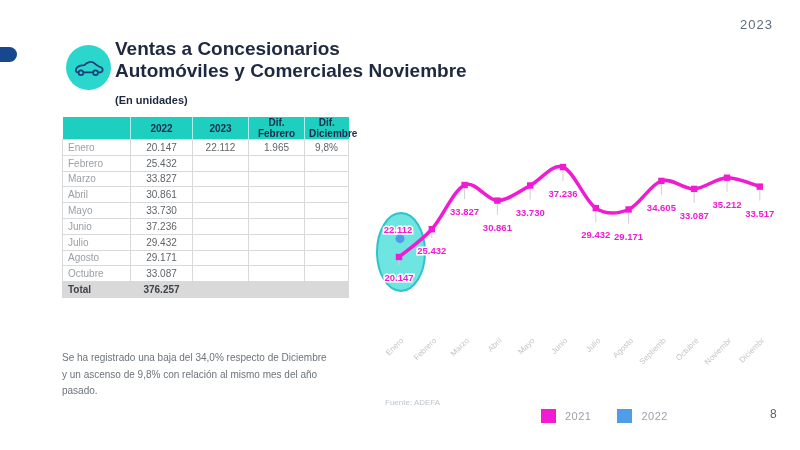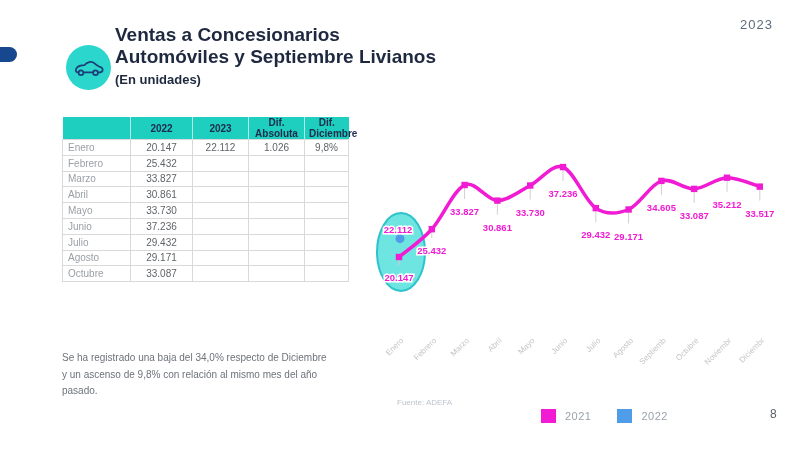--- a/index.html
+++ b/index.html
@@ -5,42 +5,42 @@
   html,body{margin:0;padding:0;background:#fff;}
   .slide{position:relative;width:788px;height:450px;background:#ffffff;
          font-family:"Liberation Sans",sans-serif;overflow:hidden;}
 
   .pill{position:absolute;left:0;top:47px;width:17px;height:15px;
         background:#17488F;border-radius:0 8px 8px 0;}
   .year{position:absolute;left:740px;top:17px;font-size:13px;color:#5d6c7b;letter-spacing:1px;}
 
   .icon-circle{position:absolute;left:66px;top:45px;width:45px;height:45px;border-radius:50%;
                background:#2BD6CD;display:flex;align-items:center;justify-content:center;}
-  .titles{position:absolute;left:115px;top:24px;width:420px;}
+  .titles{position:absolute;left:115px;top:38px;width:420px;}
   .title{font-size:19px;font-weight:bold;color:#1e2940;line-height:22px;}
-  .subtitle{font-size:13px;font-weight:bold;color:#1e2940;margin-top:4px;}
+  .subtitle{font-size:11px;font-weight:bold;color:#1e2940;margin-top:12px;}
 
   table{position:absolute;left:62px;top:117px;border-collapse:collapse;table-layout:fixed;width:286px;}
   th{background:#1ECEBE;color:#1d2b4c;font-size:10px;font-weight:bold;height:18px;
      border-right:1px solid rgba(255,255,255,.65);text-align:center;padding:0 4px;}
   th:first-child{text-align:left;}
   th:last-child{border-right:none;}
   td{border:1px solid #d9d9d9;font-size:10px;height:14.8px;padding:0 5px;color:#606468;text-align:center;}
   td.month{text-align:left;color:#9aa0a6;}
   tr.total td{background:#d9d9d9;color:#3f434a;font-weight:bold;}
 
   .note{position:absolute;left:62px;top:350px;width:272px;font-size:10px;
         line-height:16.5px;color:#6d737a;}
 
   #chart{position:absolute;left:0;top:0;width:800px;height:450px;pointer-events:none;}
   #chart text{font-family:"Liberation Sans",sans-serif;}
   .dlabel{font-size:9.5px;font-weight:bold;fill:#F01BD3;stroke:#ffffff;stroke-width:3px;paint-order:stroke;}
   .xlabel{font-size:8px;fill:#c5c5c5;}
 
-  .source{position:absolute;left:397px;top:398px;font-size:8px;color:#bcc5cd;}
+  .source{position:absolute;left:385px;top:398px;font-size:8px;color:#bcc5cd;}
   .legend{position:absolute;left:513px;top:409px;display:flex;column-gap:26px;align-items:center;padding-left:28px;}
   .legend-item{display:flex;align-items:center;}
   .swatch{width:15px;height:14px;display:inline-block;margin-right:9px;}
   .legend-label{font-size:11px;color:#9aa2ab;letter-spacing:.5px;}
   .page-num{position:absolute;left:770px;top:407px;font-size:12px;color:#585f66;}
 </style>
 </head>
 <body>
 
 <div class="slide">
@@ -54,48 +54,48 @@
         <line x1="14.8" y1="21" x2="27.2" y2="21"></line>
         <circle cx="11" cy="21.5" r="3.3"></circle>
         <circle cx="31" cy="21.5" r="3.3"></circle>
       </g>
     </svg>
   </div>
 
   <div class="titles">
     <div class="title">
       <span>Ventas a Concesionarios</span><br>
-      <span>Automóviles y Septiembre Livianos</span>
+      <span>Automóviles y Comerciales Noviembre</span>
     </div>
     <div class="subtitle">(En unidades)</div>
   </div>
 
   <table id="data-table">
       <colgroup>
         <col style="width: 68px;">
         <col style="width: 62px;">
         <col style="width: 56px;">
         <col style="width: 56px;">
         <col style="width: 44px;">
       </colgroup>
       <thead>
         <tr>
           <th></th>
           <th>2022</th>
           <th>2023</th>
-          <th>Dif. Absoluta</th>
+          <th>Dif. Febrero</th>
           <th>Dif. Diciembre</th>
         </tr>
       </thead>
       <tbody>
         <tr>
           <td class="month">Enero</td>
           <td>20.147</td>
           <td>22.112</td>
-          <td>1.026</td>
+          <td>1.965</td>
           <td>9,8%</td>
         </tr>
         <tr>
           <td class="month">Febrero</td>
           <td>25.432</td>
           <td></td>
           <td></td>
           <td></td>
         </tr>
         <tr>
@@ -136,20 +136,27 @@
         <tr>
           <td class="month">Agosto</td>
           <td>29.171</td>
           <td></td>
           <td></td>
           <td></td>
         </tr>
         <tr>
           <td class="month">Octubre</td>
           <td>33.087</td>
+          <td></td>
+          <td></td>
+          <td></td>
+        </tr>
+        <tr class="total">
+          <td class="month">Total</td>
+          <td>376.257</td>
           <td></td>
           <td></td>
           <td></td>
         </tr>
       </tbody>
     </table>
 
   <div class="note">Se ha registrado una baja del 34,0% respecto de Diciembre y un ascenso de 9,8% con relación al mismo mes del año pasado.</div>
 
   <svg id="chart" viewBox="0 0 800 450">

